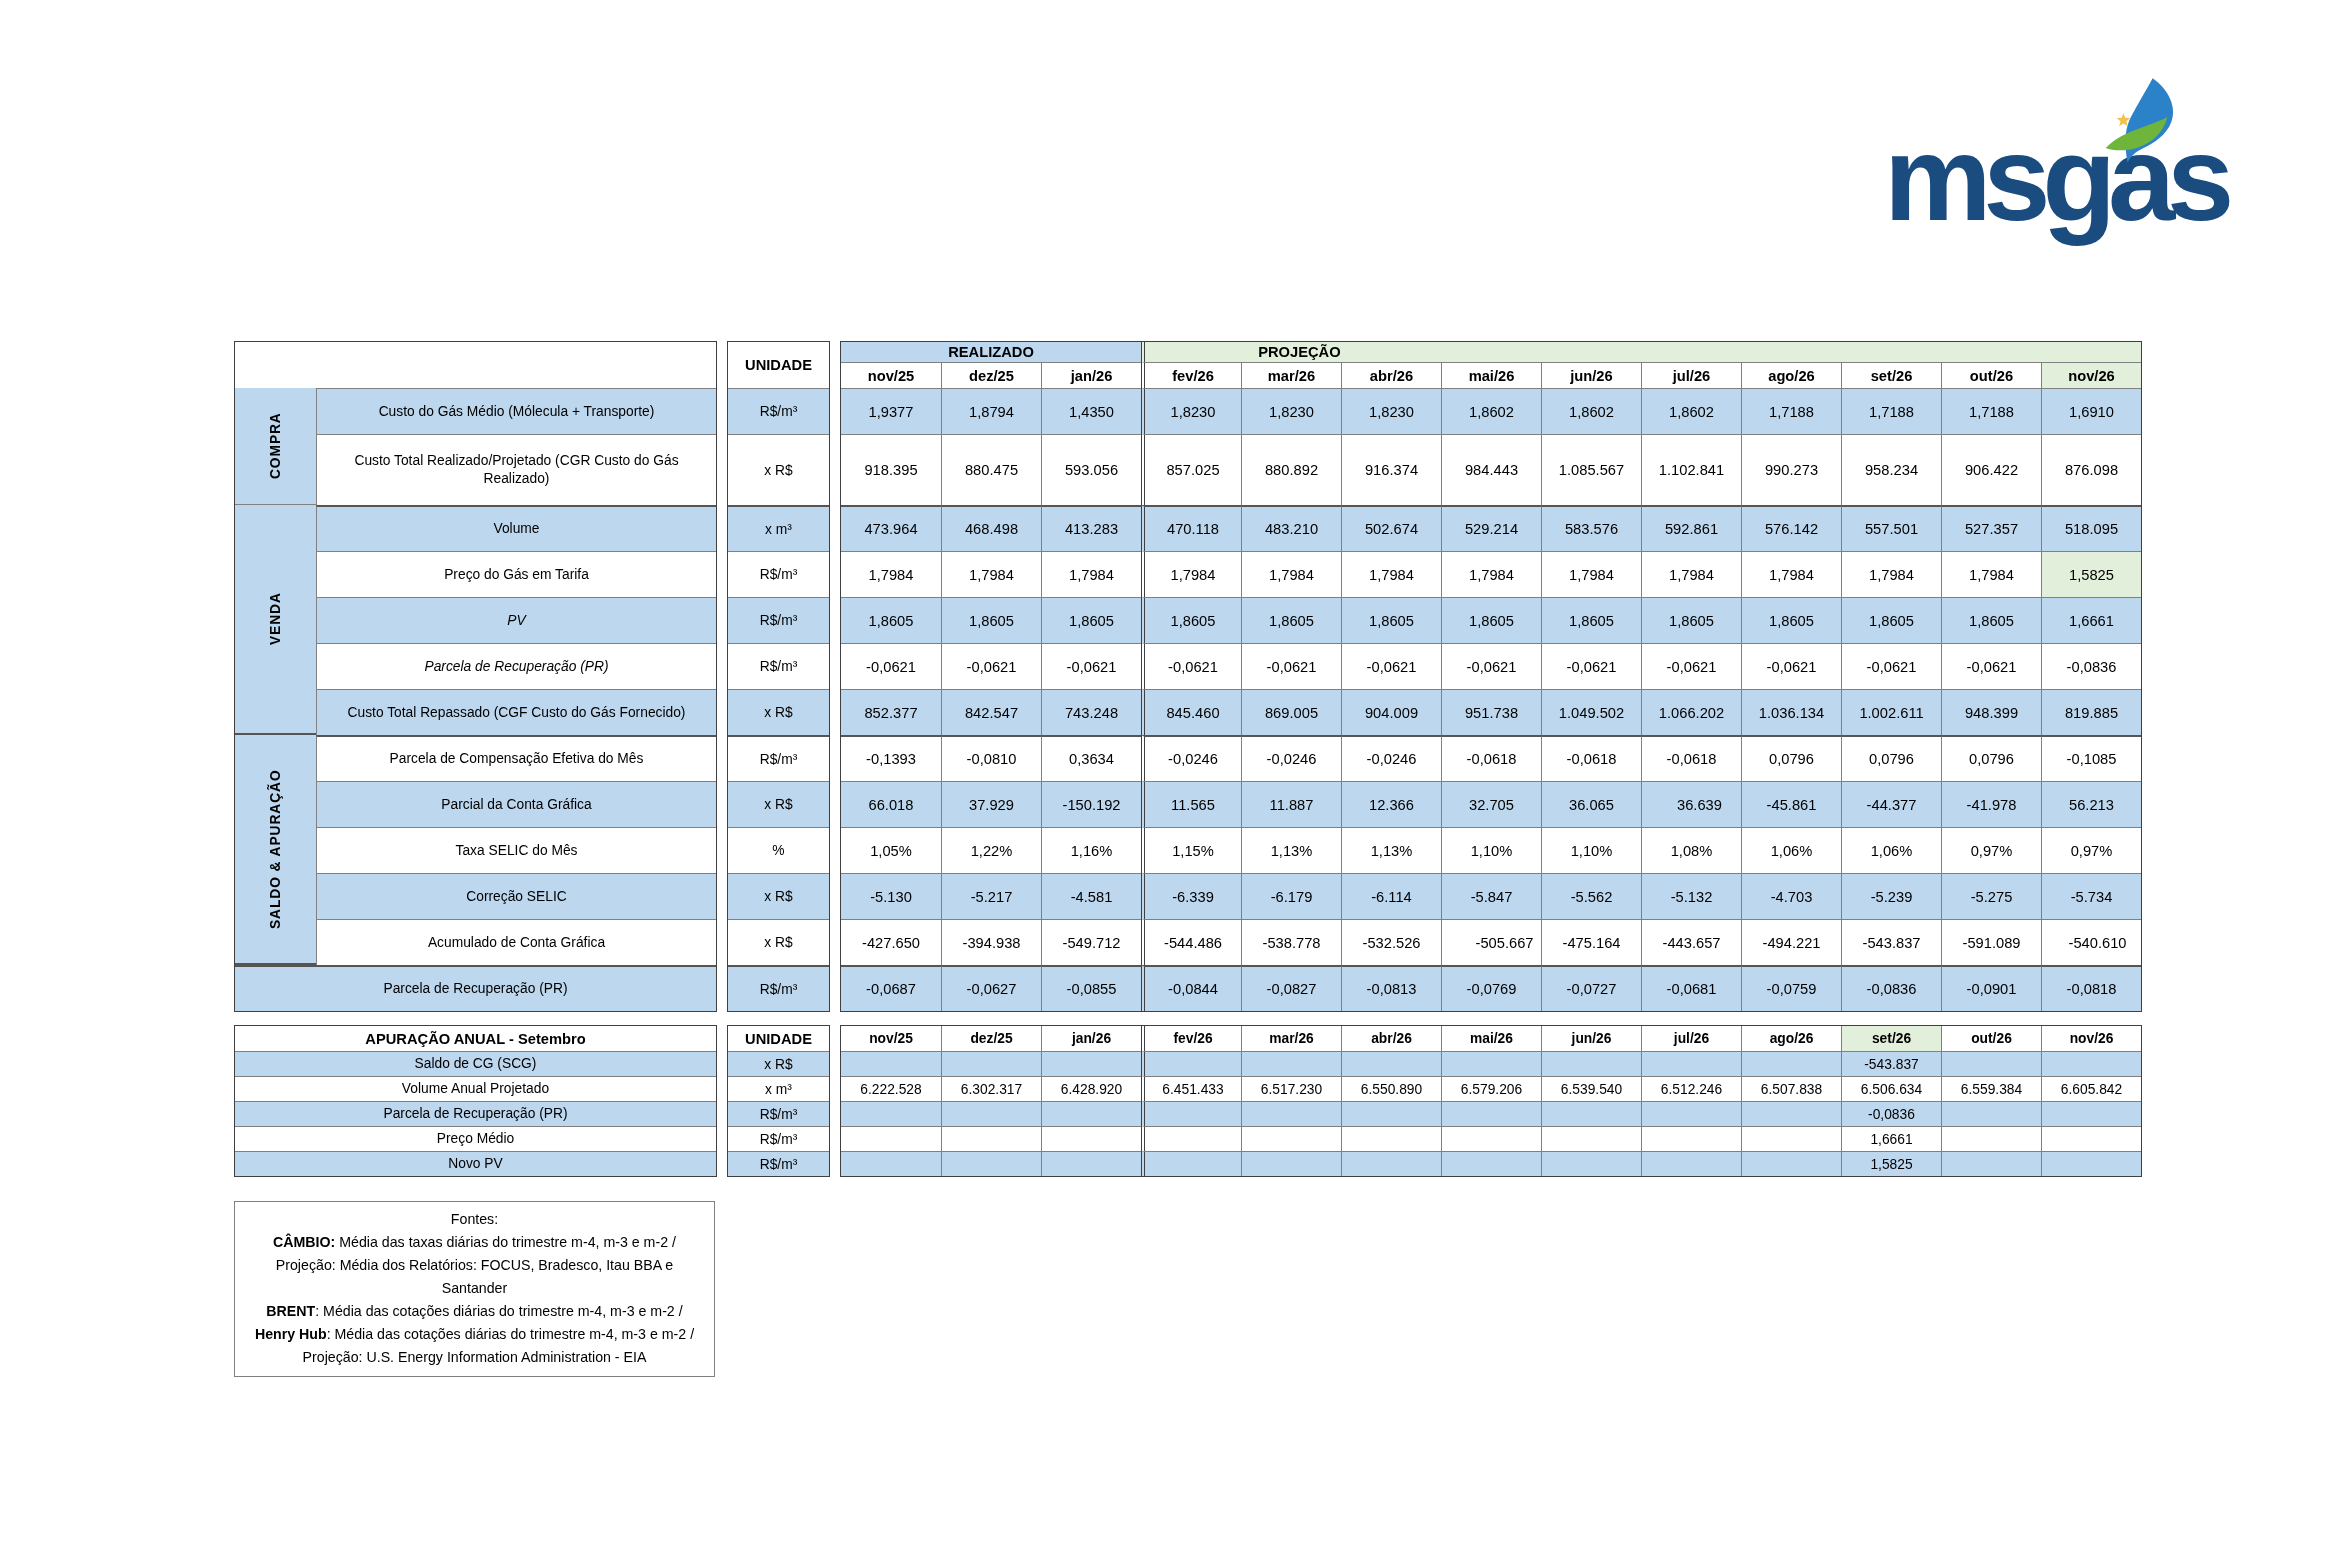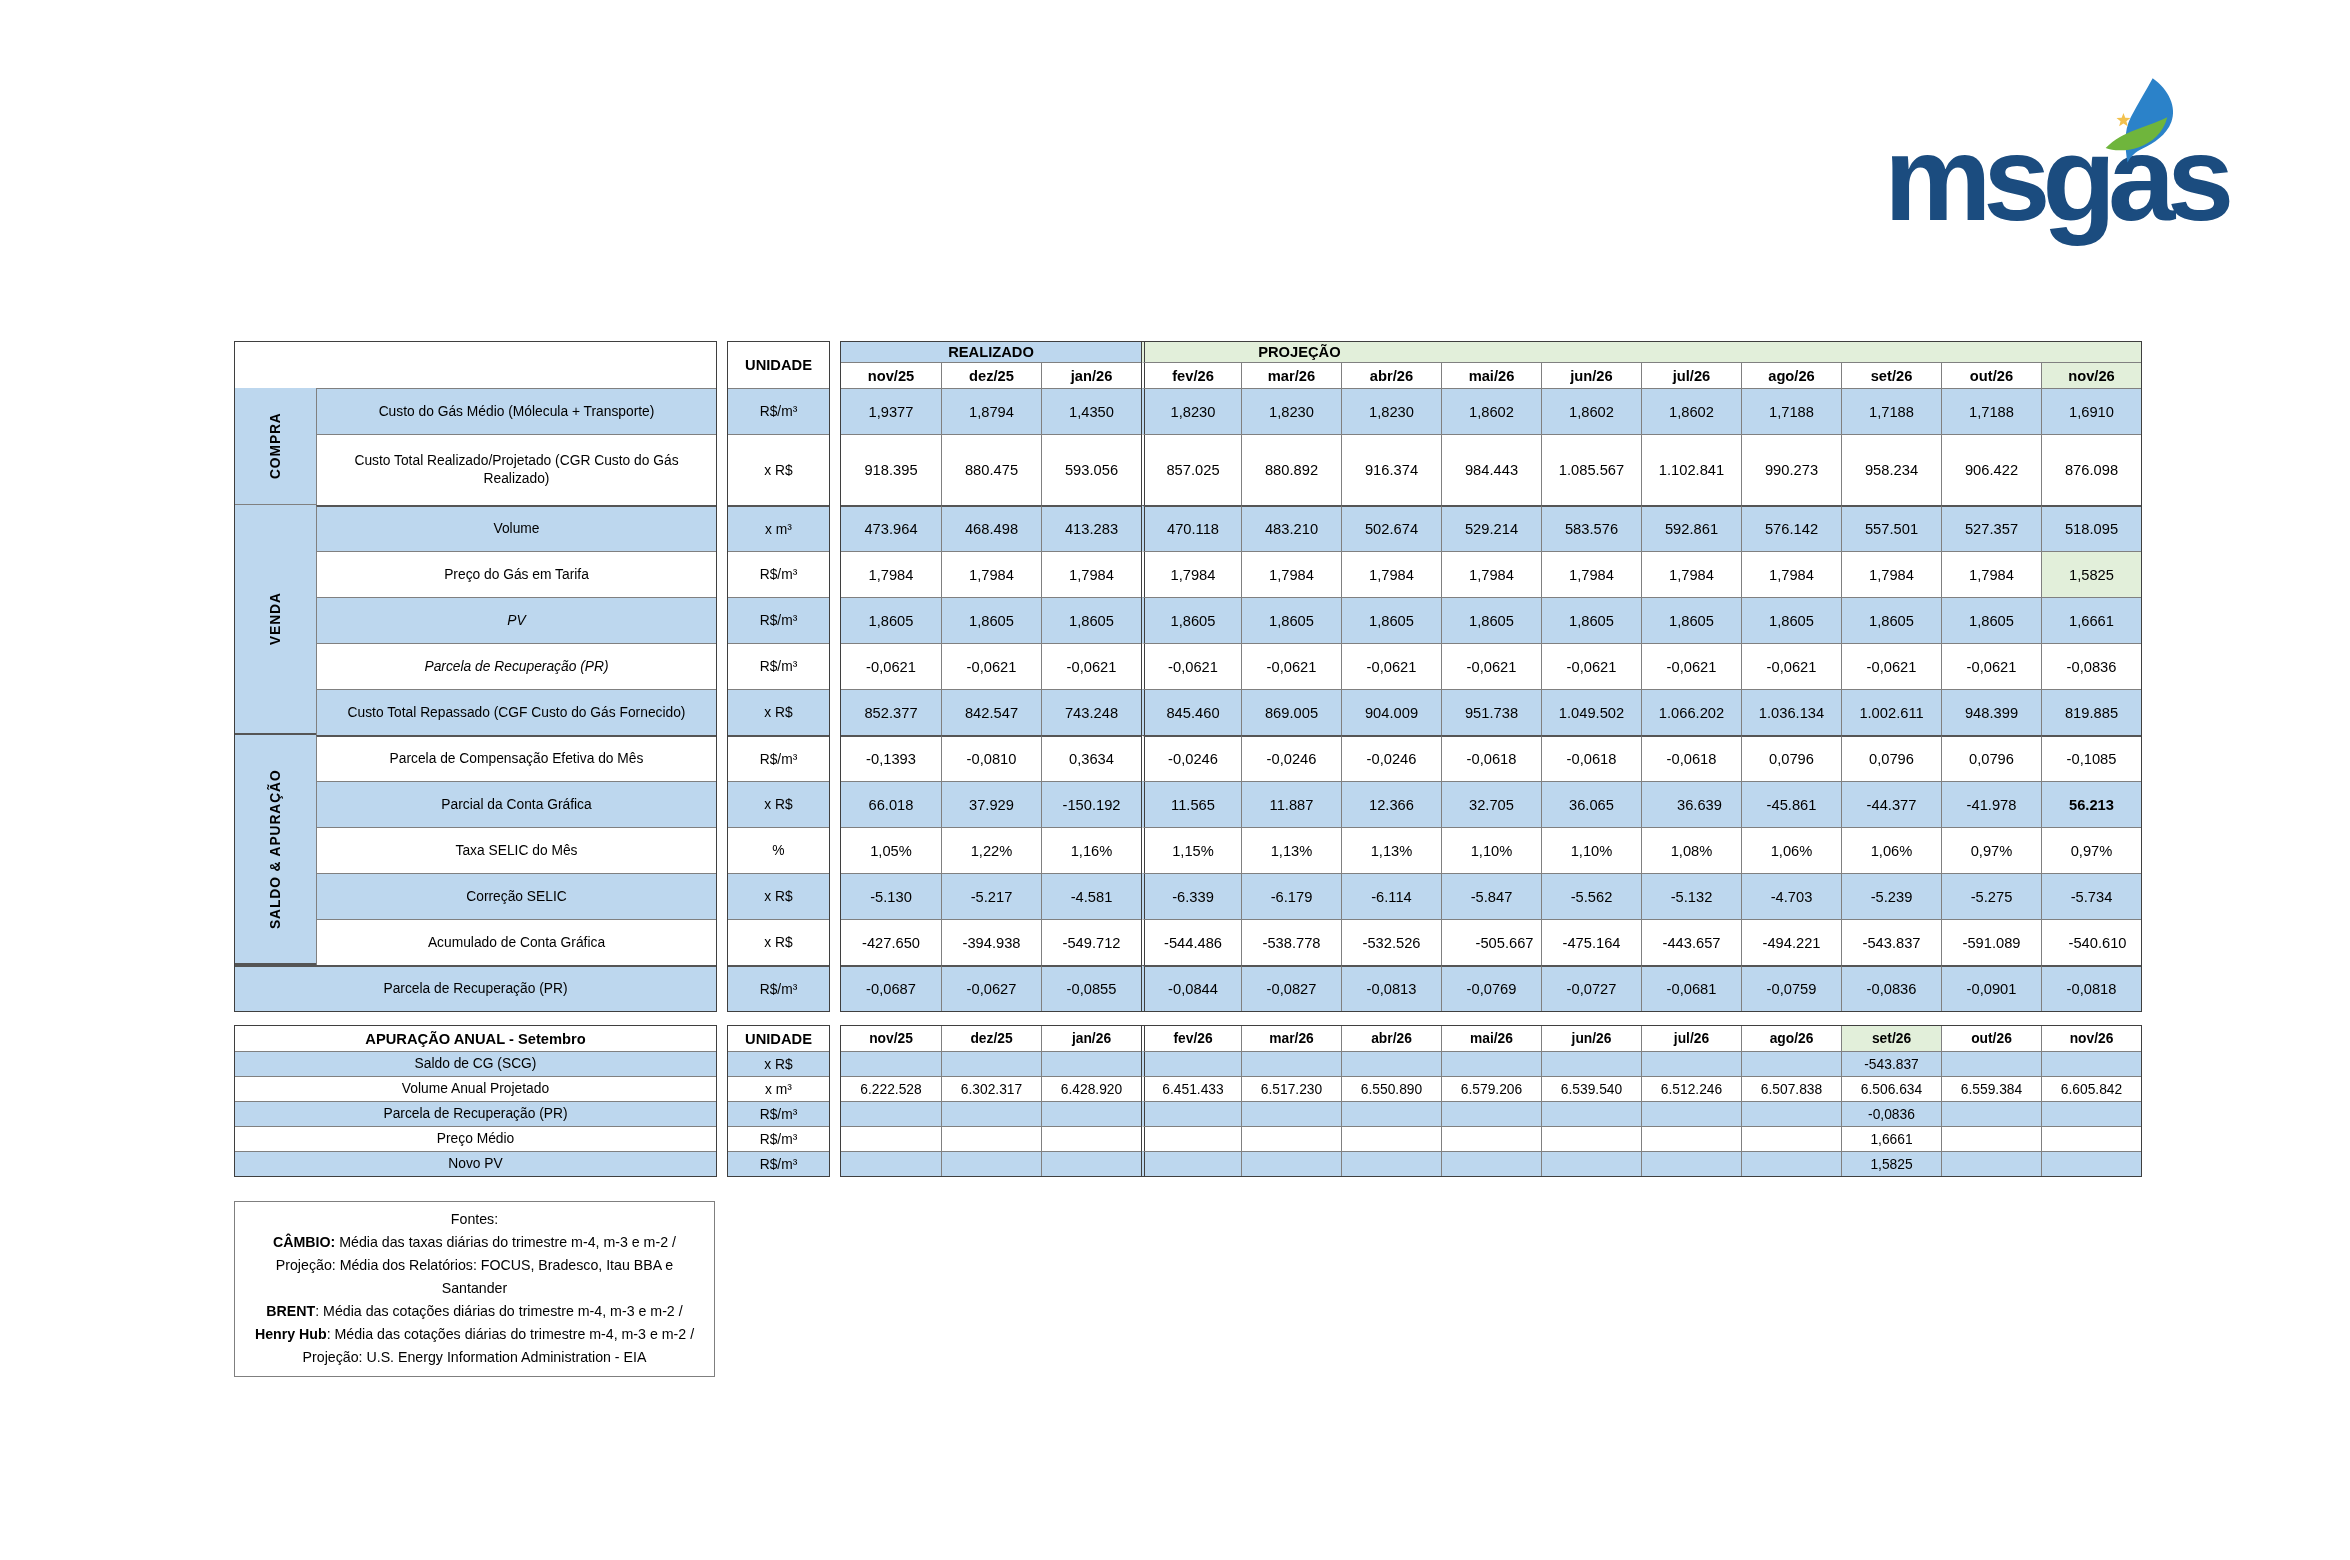--- a/index.html
+++ b/index.html
@@ -239,21 +239,21 @@
         <div class="c val shade bl bt" style="grid-area: 11 / 3;">-150.192</div>
         <div class="c val shade blp bt" style="grid-area: 11 / 4;">11.565</div>
         <div class="c val shade bl bt" style="grid-area: 11 / 5;">11.887</div>
         <div class="c val shade bl bt" style="grid-area: 11 / 6;">12.366</div>
         <div class="c val shade bl bt" style="grid-area: 11 / 7;">32.705</div>
         <div class="c val shade bl bt" style="grid-area: 11 / 8;">36.065</div>
         <div class="c val shade bl bt" style="grid-area: 11 / 9; padding-left: 16px;">36.639</div>
         <div class="c val shade bl bt" style="grid-area: 11 / 10;">-45.861</div>
         <div class="c val shade bl bt" style="grid-area: 11 / 11;">-44.377</div>
         <div class="c val shade bl bt" style="grid-area: 11 / 12;">-41.978</div>
-        <div class="c val shade bl bt" style="grid-area: 11 / 13; font-weight: bold;">56.213</div>
+        <div class="c val shade bl bt" style="grid-area: 11 / 13;">56.213</div>
         <div class="c val bt" style="grid-area: 12 / 1;">1,05%</div>
         <div class="c val bl bt" style="grid-area: 12 / 2;">1,22%</div>
         <div class="c val bl bt" style="grid-area: 12 / 3;">1,16%</div>
         <div class="c val blp bt" style="grid-area: 12 / 4;">1,15%</div>
         <div class="c val bl bt" style="grid-area: 12 / 5;">1,13%</div>
         <div class="c val bl bt" style="grid-area: 12 / 6;">1,13%</div>
         <div class="c val bl bt" style="grid-area: 12 / 7;">1,10%</div>
         <div class="c val bl bt" style="grid-area: 12 / 8;">1,10%</div>
         <div class="c val bl bt" style="grid-area: 12 / 9;">1,08%</div>
         <div class="c val bl bt" style="grid-area: 12 / 10;">1,06%</div>

